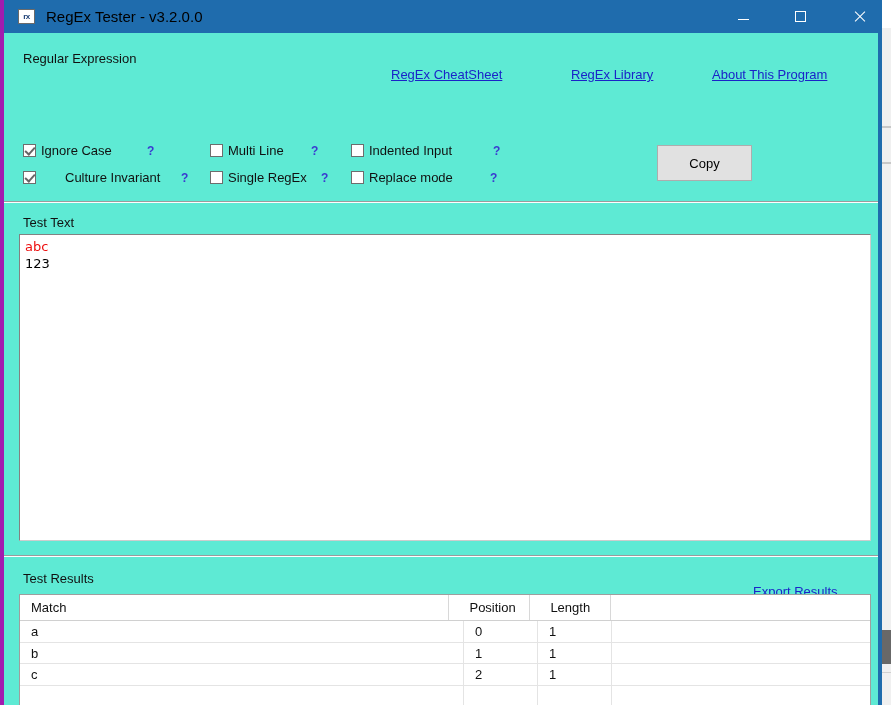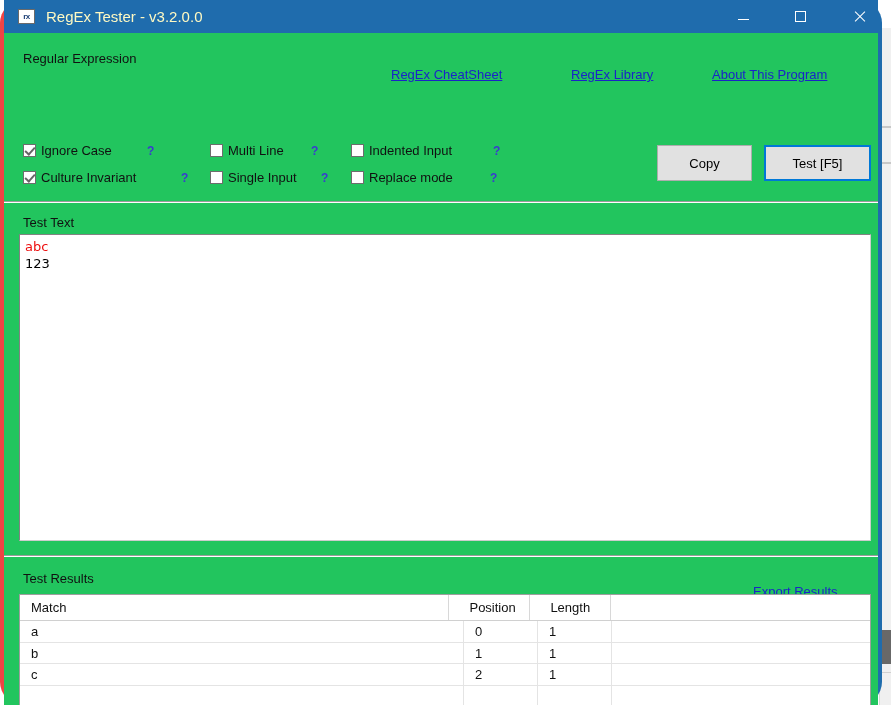--- a/index.html
+++ b/index.html
@@ -55,24 +55,23 @@
     background: #d0d0d0;
   }
 
   
   #app-window {
     position: absolute;
     left: 0px; top: 0px;
     width: 882px;
     height: 705px;
     background: #f0f0f0;
-    border-left: 4px solid #ef4444;
+    border-left: 4px solid #a21caf;
     border-right: 4px solid #1f6cad;
     box-sizing: border-box;
-    border-radius: 23px;
   }
 
   
   #title-bar {
     position: relative;
     height: 33px;
     background: #1f6cad;
     display: flex;
     align-items: center;
   }
@@ -86,21 +85,21 @@
     align-items: center;
     justify-content: center;
     font-size: 8px;
     font-weight: bold;
     color: #1b3f75;
     letter-spacing: -0.5px;
     font-family: "Liberation Sans", sans-serif;
   }
   #title-text {
     margin-left: 11px;
-    color: #fef9c3;
+    color: #000000;
     font-size: 15px;
     font-family: "Liberation Sans", sans-serif;
     white-space: nowrap;
   }
   .win-btn {
     position: absolute;
     top: 0;
     width: 46px;
     height: 33px;
     display: flex;
@@ -127,21 +126,21 @@
     left: 0; top: 6px; width: 14px; height: 1px;
     background: #ffffff;
   }
   .glyph-close:before { transform: rotate(45deg); }
   .glyph-close:after  { transform: rotate(-45deg); }
 
   
   #client {
     position: relative;
     height: 672px;
-    background: #22c55e;
+    background: #5eead4;
   }
 
   
   .field-label {
     position: absolute;
     font-size: 13px;
     color: #111111;
     white-space: nowrap;
   }
 
@@ -340,52 +339,51 @@
     <div class="hlink" style="left:567px; top:18px;">RegEx Library</div>
     <div class="hlink" style="left:708px; top:18px;">About This Program</div>
 
 
     <div class="cbrow" style="left:19px; top:110px;">
       <span class="cbox checked"></span>
       <span class="cblabel">Ignore Case</span>
     </div>
     <div class="qlink" style="left:143px; top:111px;">?</div>
 
-    <div class="cbrow" style="left:19px; top:137px;">
+    <div class="cbrow" style="left:19px; top:137px;gap:24px;">
       <span class="cbox checked"></span>
       <span class="cblabel">Culture Invariant</span>
     </div>
     <div class="qlink" style="left:177px; top:138px;">?</div>
 
     <div class="cbrow" style="left:206px; top:110px;">
       <span class="cbox"></span>
       <span class="cblabel">Multi Line</span>
     </div>
     <div class="qlink" style="left:307px; top:111px;">?</div>
 
     <div class="cbrow" style="left:206px; top:137px;">
       <span class="cbox"></span>
-      <span class="cblabel">Single Input</span>
+      <span class="cblabel">Single RegEx</span>
     </div>
     <div class="qlink" style="left:317px; top:138px;">?</div>
 
     <div class="cbrow" style="left:347px; top:110px;">
       <span class="cbox"></span>
       <span class="cblabel">Indented Input</span>
     </div>
     <div class="qlink" style="left:489px; top:111px;">?</div>
 
     <div class="cbrow" style="left:347px; top:137px;">
       <span class="cbox"></span>
       <span class="cblabel">Replace mode</span>
     </div>
     <div class="qlink" style="left:486px; top:138px;">?</div>
 
     <div class="btn" id="copy-button">Copy</div>
-    <div class="btn" id="test-button">Test [F5]</div>
 
     <div class="hrule" style="left:0px; top:168px; width:874px;"></div>
 
     <div class="field-label" style="left:19px; top:182px;text-align:center;">Test Text</div>
 
     <div id="test-text-box">
       <div class="tt-line tt-match">abc</div>
       <div class="tt-line tt-plain">123</div>
     </div>
 

